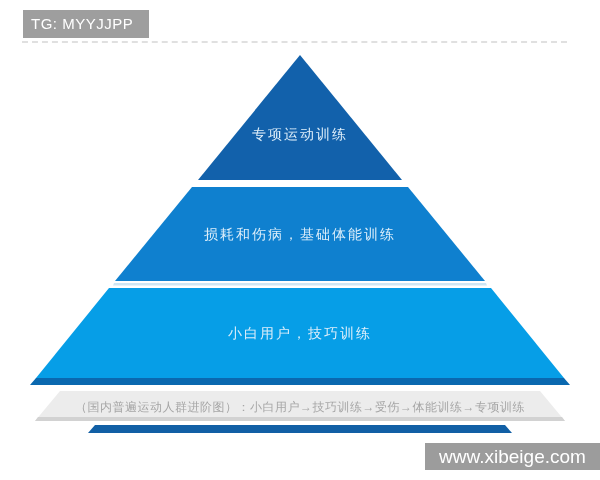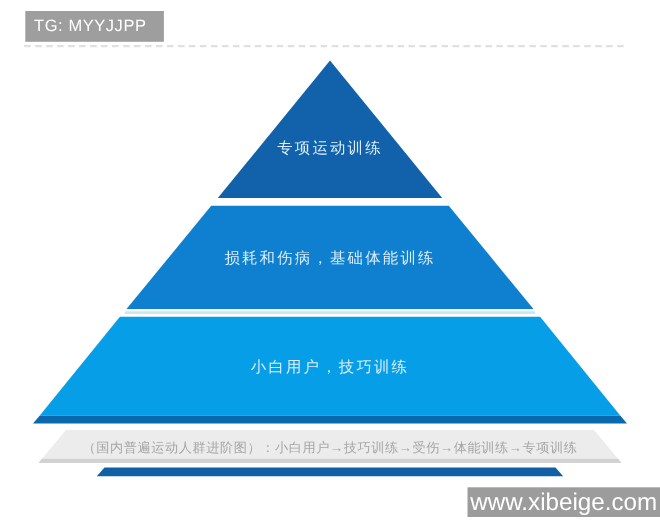--- a/index.html
+++ b/index.html
@@ -53,21 +53,21 @@
     font-family: "Liberation Serif", serif;
   }
   .watermark {
     position: absolute;
     left: 425px;
     top: 443px;
     width: 175px;
     height: 27px;
     background: #9c9c9c;
     color: #ffffff;
-    font-size: 22px;
+    font-size: 19px;
     line-height: 27px;
     text-align: center;
     white-space: nowrap;
   }
 </style>
 </head>
 <body>
 
 <div class="stage">
 

